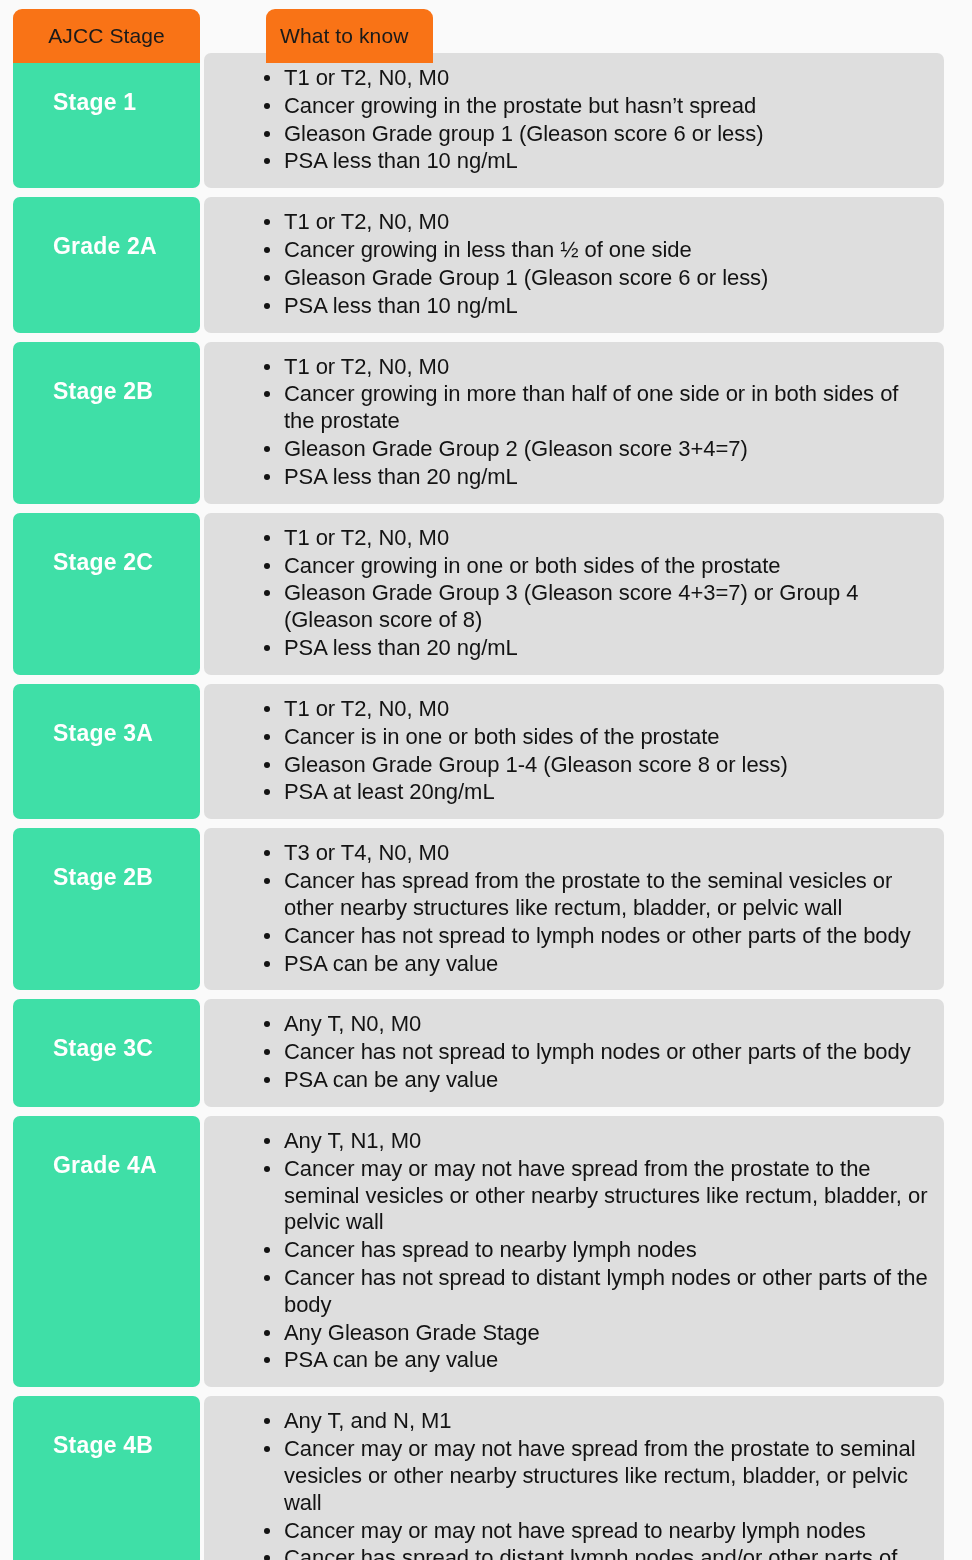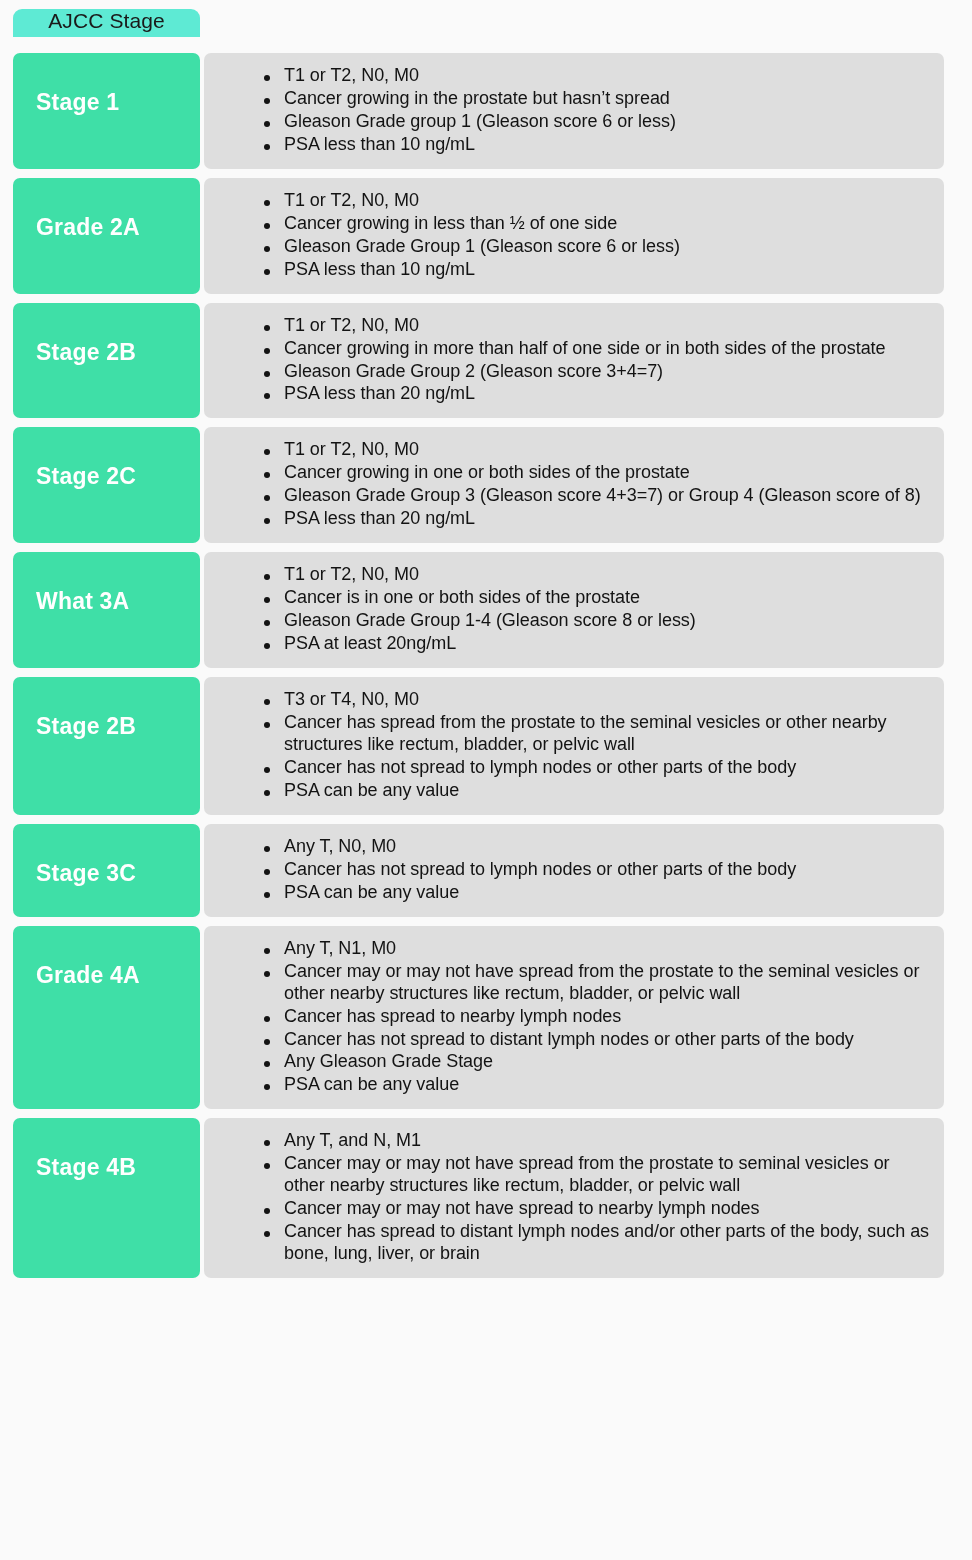--- a/index.html
+++ b/index.html
@@ -20,25 +20,25 @@
 
   
   .header-row {
     position: relative;
     height: 44px;
     margin: 9px 0 0 0;
   }
   .tab {
     position: absolute;
     top: 0;
-    height: 28px;
-    background: #5eead4;
+    height: 54px;
+    background: #f97316;
     border-radius: 9px 9px 0 0;
     display: flex;
-    align-items: flex-start;
+    align-items: center;
     font-size: 21px;
     color: #1a1a1a;
     letter-spacing: 0.1px;
     white-space: nowrap;
   }
   .tab-stage {
     left: 13px;
     width: 187px;
     justify-content: center;
   }
@@ -61,21 +61,21 @@
     align-items: stretch;
     gap: 4px;
     padding-left: 13px;
     padding-right: 28px;
   }
   .stage-cell {
     flex: 0 0 187px;
     width: 187px;
     background: #3fdfa7;
     border-radius: 7px;
-    padding: 38px 0 0 23px;
+    padding: 38px 0 0 40px;
   }
   .stage-label {
     color: #ffffff;
     font-size: 23px;
     font-weight: bold;
     letter-spacing: 0.2px;
     line-height: 1;
     white-space: nowrap;
   }
   .info-cell {
@@ -84,21 +84,21 @@
     border-radius: 7px;
     padding: 12px 14px 12px 0;
   }
   ul.info-list {
     margin: 0;
     padding: 0 0 0 58px;
     list-style: none;
   }
   ul.info-list li {
     position: relative;
-    font-size: 18px;
+    font-size: 22px;
     line-height: 1.22;
     color: #131313;
     margin: 0 0 1px 0;
     padding-left: 22px;
     letter-spacing: -0.05px;
   }
   ul.info-list li::before {
     content: "";
     position: absolute;
     left: 2px;
@@ -111,20 +111,23 @@
 </style>
 </head>
 <body>
 
 <div id="page">
 
   <div class="header-row">
     <div class="tab tab-stage">
       <span>AJCC Stage</span>
     </div>
+    <div class="tab tab-know">
+      <span>What to know</span>
+    </div>
   </div>
 
   <div class="table" id="table-body">
       <div class="row">
         <div class="stage-cell">
           <div class="stage-label">Stage 1</div>
         </div>
         <div class="info-cell">
           <ul class="info-list">
             <li>T1 or T2, N0, M0</li>
@@ -168,21 +171,21 @@
           <ul class="info-list">
             <li>T1 or T2, N0, M0</li>
             <li>Cancer growing in one or both sides of the prostate</li>
             <li>Gleason Grade Group 3 (Gleason score 4+3=7) or Group 4 (Gleason score of 8)</li>
             <li>PSA less than 20 ng/mL</li>
           </ul>
         </div>
       </div>
       <div class="row">
         <div class="stage-cell">
-          <div class="stage-label">What 3A</div>
+          <div class="stage-label">Stage 3A</div>
         </div>
         <div class="info-cell">
           <ul class="info-list">
             <li>T1 or T2, N0, M0</li>
             <li>Cancer is in one or both sides of the prostate</li>
             <li>Gleason Grade Group 1-4 (Gleason score 8 or less)</li>
             <li>PSA at least 20ng/mL</li>
           </ul>
         </div>
       </div>

